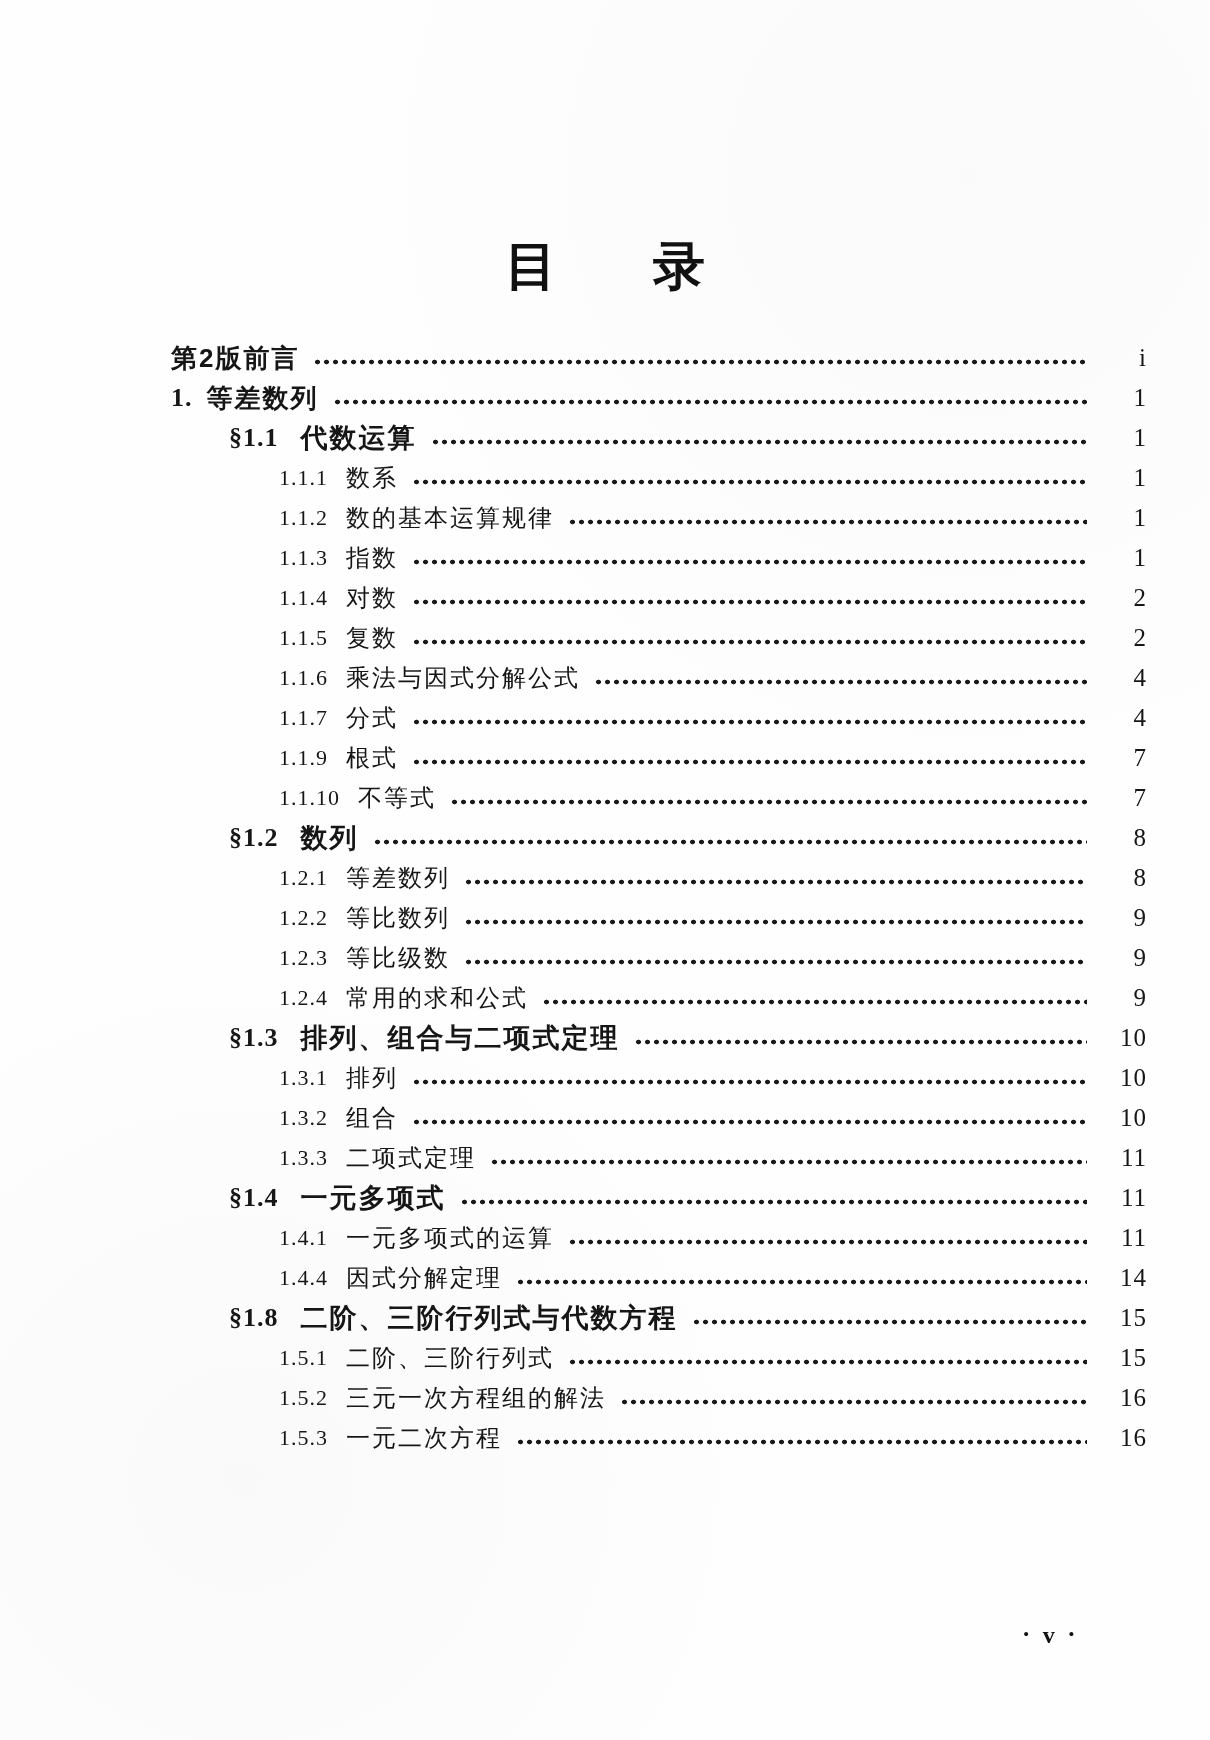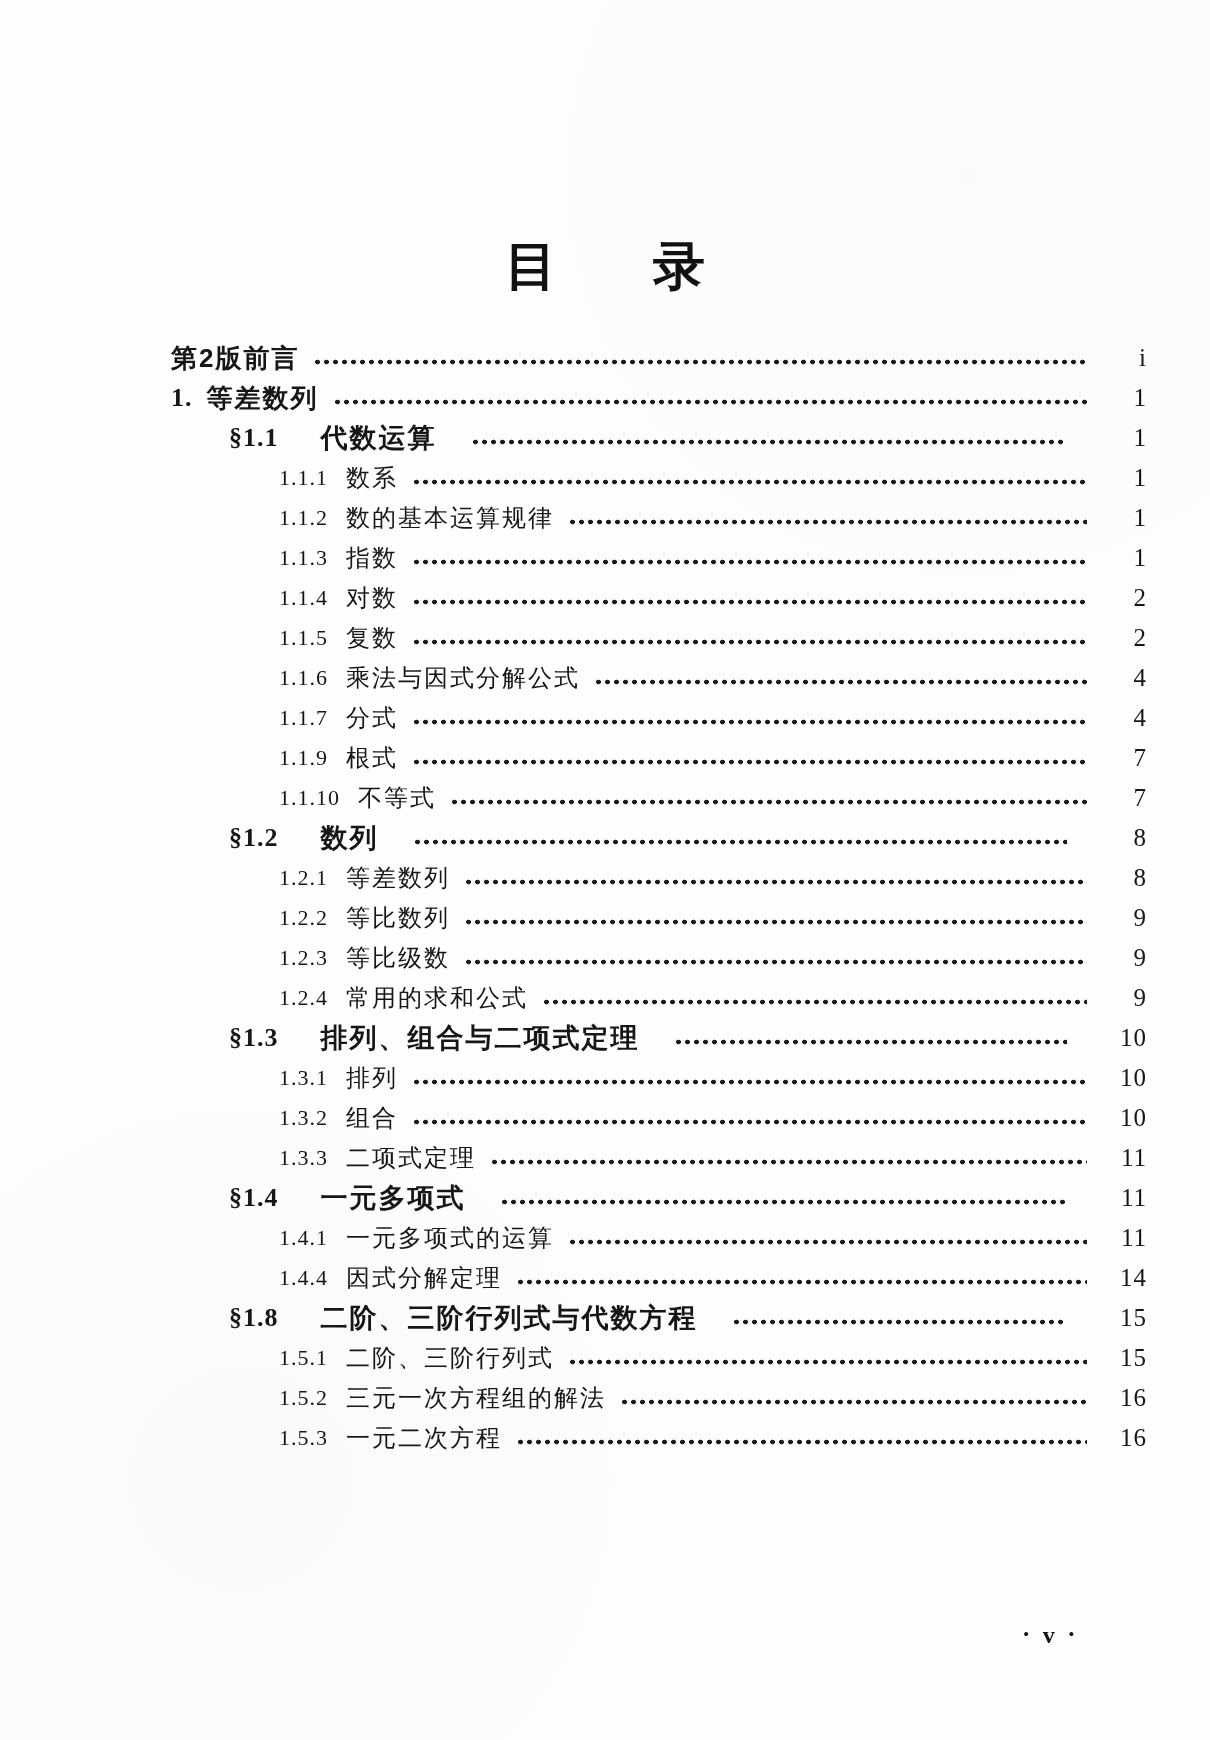--- a/index.html
+++ b/index.html
@@ -59,21 +59,21 @@
   }
   .row .num {
     font-family: "Liberation Serif", "DejaVu Serif", serif;
     letter-spacing: 1px;
   }
   .row .label {
     letter-spacing: 2px;
   }
   .lv0 { padding-left: 132px; font-weight: bold; font-size: 26px; }
   .lv0 .num { margin-right: 14px; font-size: 26px; }
-  .lv1 { padding-left: 190px; font-weight: bold; font-size: 27px; gap: 20px; }
+  .lv1 { padding-left: 190px; font-weight: bold; font-size: 27px; }
   .lv1 .num { margin-right: 22px; font-size: 26px; font-weight: bold; }
   .lv2 { padding-left: 240px; font-weight: normal; font-size: 24px; }
   .lv2 .num { margin-right: 18px; font-size: 22px; }
   .leader {
     flex: 1 1 auto;
     height: 8px;
     margin: 0 10px 0 14px;
     transform: translateY(4px);
     background-image: radial-gradient(circle, #1a1a1a 2.1px, rgba(0,0,0,0) 2.7px);
     background-size: 9px 8px;

